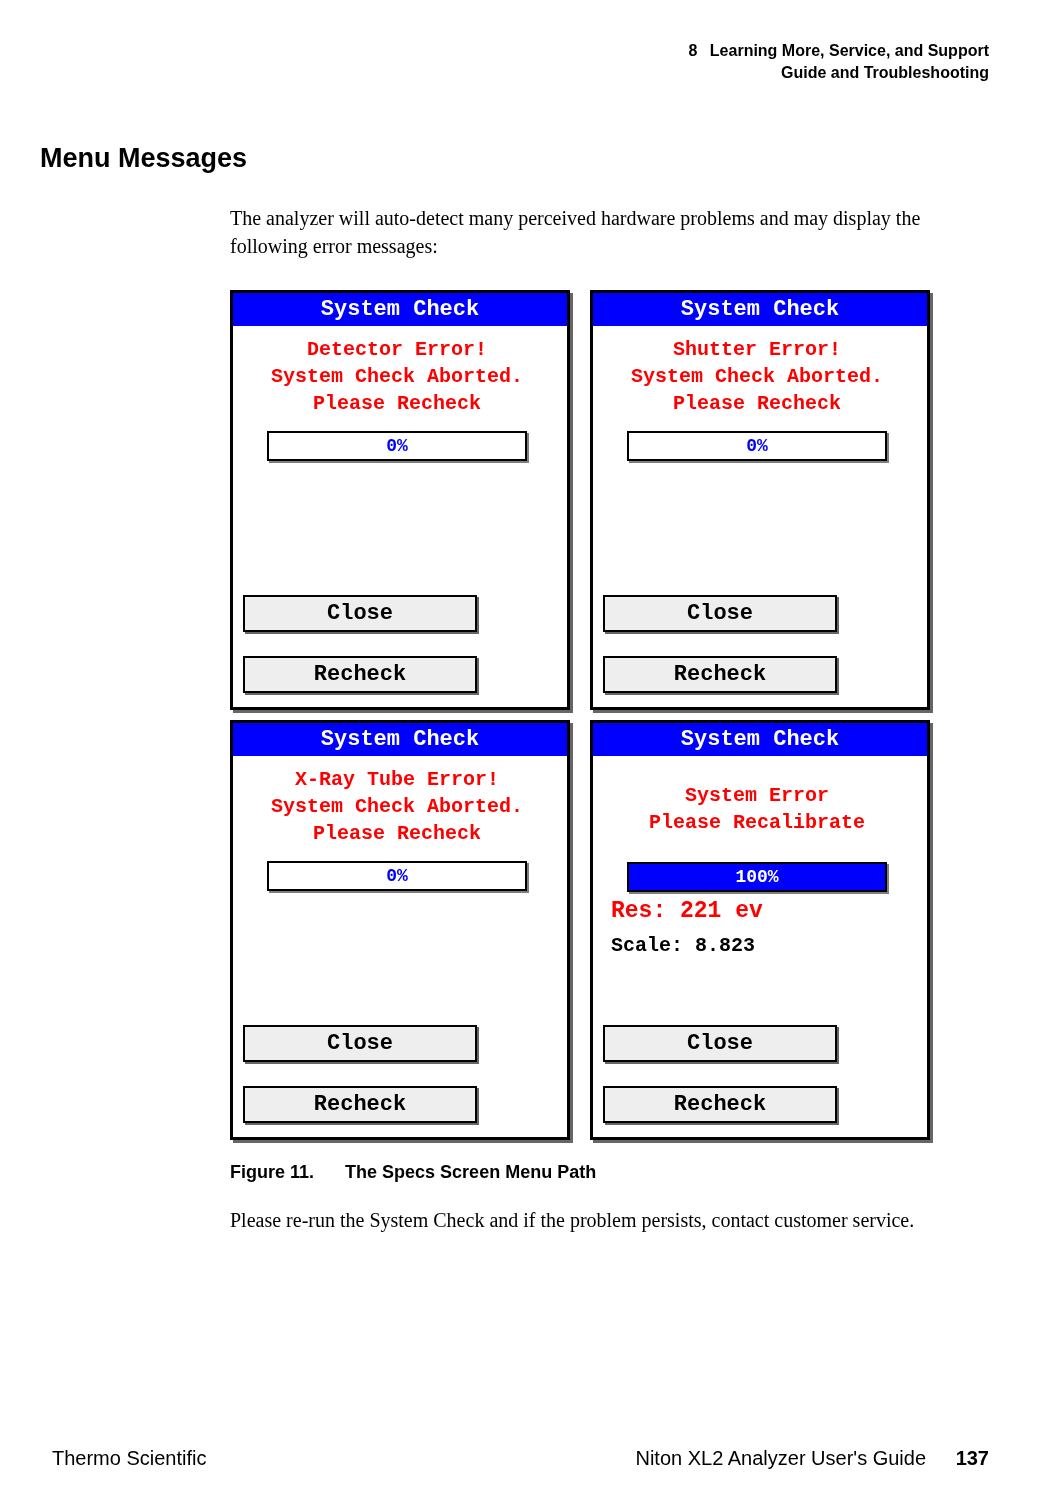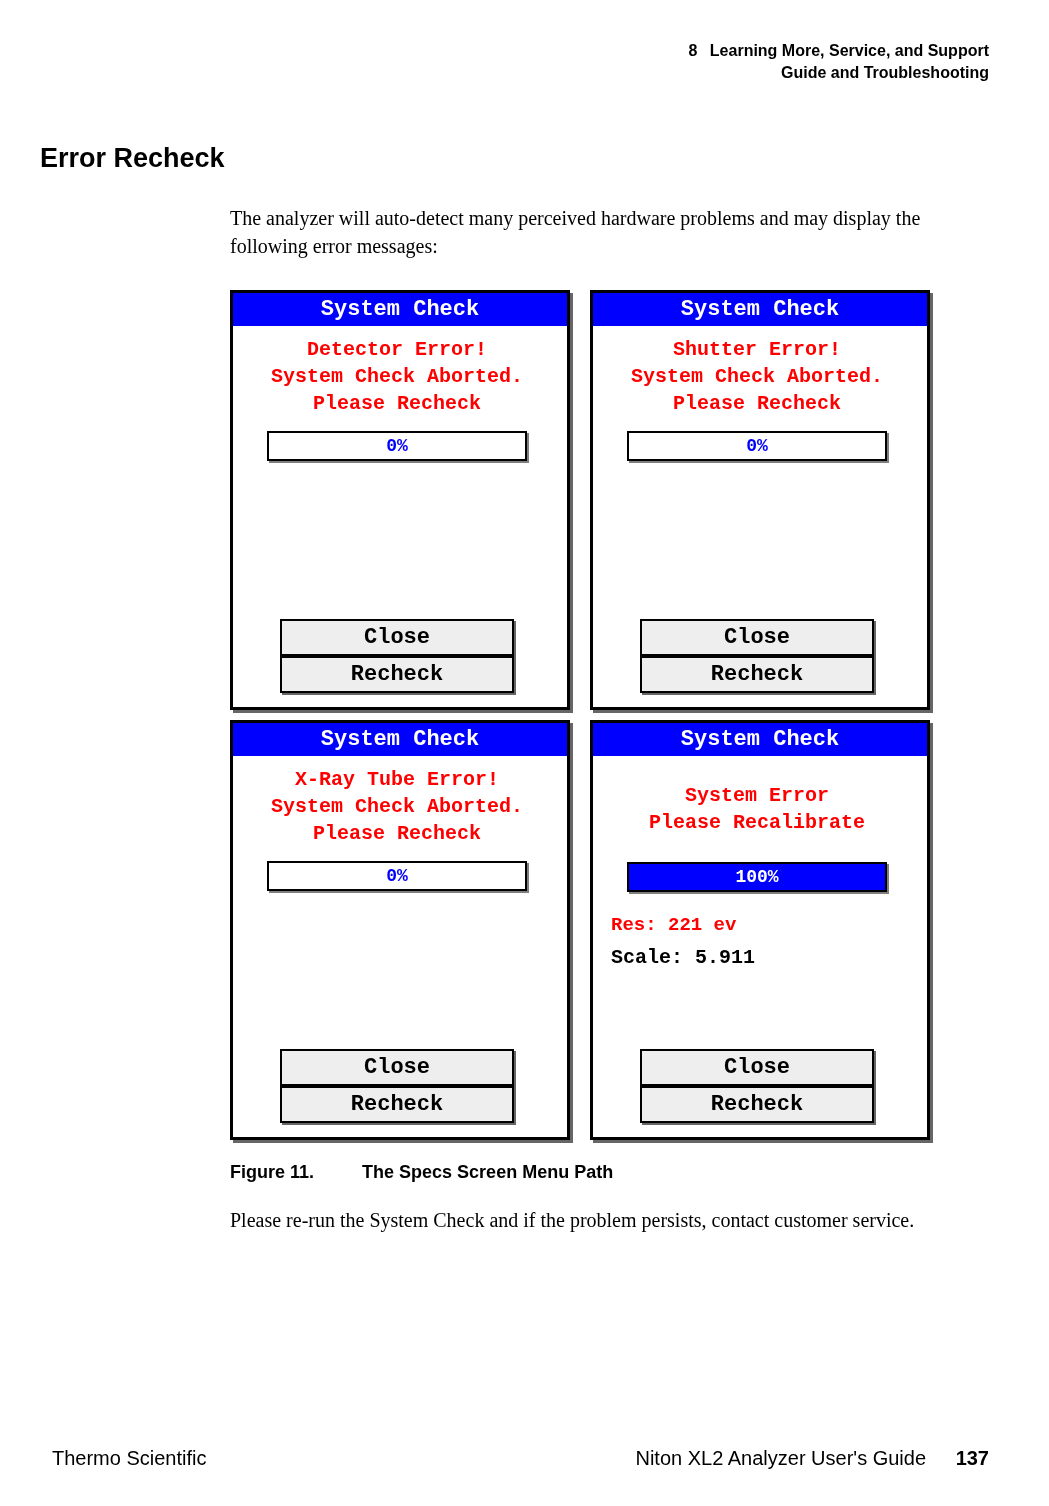--- a/index.html
+++ b/index.html
@@ -108,59 +108,59 @@
     font-family: "Courier New", monospace;
     font-weight: bold;
     font-size: 18px;
   }
   .progress-label.blue { color: #0000ff; }
   .progress-label.white { color: #fff; }
   .spacer-flex { flex: 1; }
   .btn-stack {
     display: flex;
     flex-direction: column;
-    gap: 0;
-    align-items: center;
+    gap: 24px;
+    align-items: flex-start;
     margin-bottom: 4px;
   }
   .dev-btn {
     width: 230px;
     border: 2px solid #000;
     background: #eee;
     text-align: center;
     font-family: "Courier New", monospace;
     font-weight: bold;
     font-size: 22px;
     padding: 4px 0;
     box-shadow: 2px 2px 0 rgba(0,0,0,0.6);
   }
   .extra-red {
     color: #ff0000;
     font-family: "Courier New", monospace;
     font-weight: bold;
-    font-size: 19px;
-    margin-top: 22px;
+    font-size: 23px;
+    margin-top: 6px;
     padding-left: 8px;
   }
   .extra-black {
     color: #000;
     font-family: "Courier New", monospace;
     font-weight: bold;
     font-size: 20px;
     margin-top: 10px;
     padding-left: 8px;
   }
   .figure-caption {
     margin-left: 190px;
     margin-top: 22px;
     font-family: Arial, Helvetica, sans-serif;
     font-weight: bold;
     font-size: 18px;
   }
-  .figure-caption .fig-label { margin-right: 43px; }
+  .figure-caption .fig-label { margin-right: 26px; }
   .closing-text {
     margin-left: 190px;
     margin-top: 26px;
     font-size: 20px;
     font-family: "Adobe Garamond Pro", "Garamond", "Times New Roman", serif;
   }
   .footer {
     position: absolute;
     left: 52px; right: 60px;
     bottom: 36px;
@@ -180,21 +180,21 @@
 <div class="page">
 
   <div class="top-header">
     <div>
       <span class="chap-num">8</span>
       <span class="chap-title">Learning More, Service, and Support</span>
     </div>
     <div class="sub">Guide and Troubleshooting</div>
   </div>
 
-  <div class="section-title">Error Recheck</div>
+  <div class="section-title">Menu Messages</div>
 
   <div class="body-text">The analyzer will auto-detect many perceived hardware problems and may display the following error messages:</div>
 
   <div class="figure-wrap">
     <div class="panels">
 
       <div class="panel">
         <div class="panel-title">System Check</div>
         <div class="panel-body">
           <div class="err-msg">Detector Error!
@@ -251,21 +251,21 @@
       <div class="panel">
         <div class="panel-title">System Check</div>
         <div class="panel-body">
           <div class="err-msg" style="margin-top:18px">System Error
 Please Recalibrate</div>
           <div class="progress-outer" style="margin-top:26px">
             <div class="progress-fill" style="width:100%"></div>
             <div class="progress-label white">100%</div>
           </div>
           <div class="extra-red">Res: 221 ev</div>
-          <div class="extra-black">Scale: 5.911</div>
+          <div class="extra-black">Scale: 8.823</div>
           <div class="spacer-flex"></div>
           <div class="btn-stack">
             <div class="dev-btn">Close</div>
             <div class="dev-btn">Recheck</div>
           </div>
         </div>
       </div>
 
     </div>
   </div>

